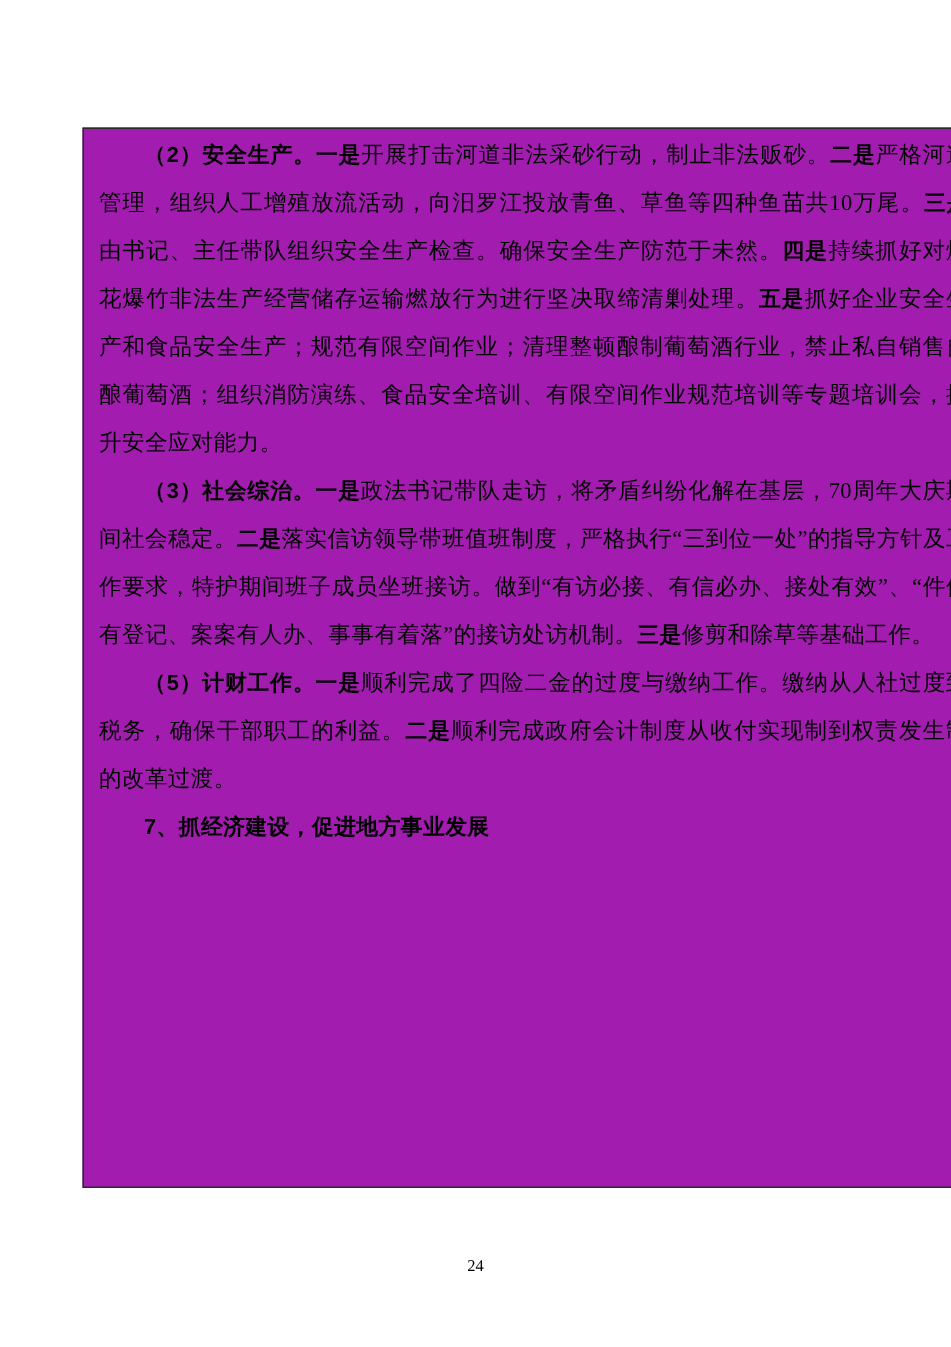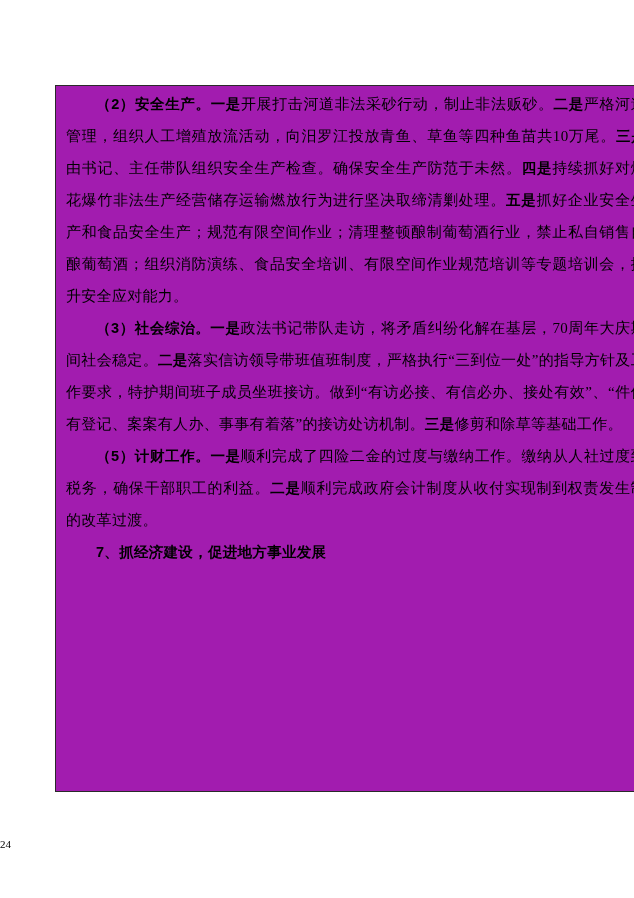--- a/index.html
+++ b/index.html
@@ -45,21 +45,21 @@
   p.para.heading .seg {
     font-weight: 700;
     font-family: "Liberation Sans", "DejaVu Sans", sans-serif;
     font-size: 14.5px;
   }
   .page-footer {
     position: absolute;
     left: 0;
     top: 838px;
     width: 634px;
-    text-align: left;
+    text-align: center;
     font-size: 11px;
     font-family: "Liberation Serif", "DejaVu Serif", serif;
     color: #000000;
   }
 </style>
 </head>
 <body>
 
 <div class="doc-frame">
   <div class="doc-content">

